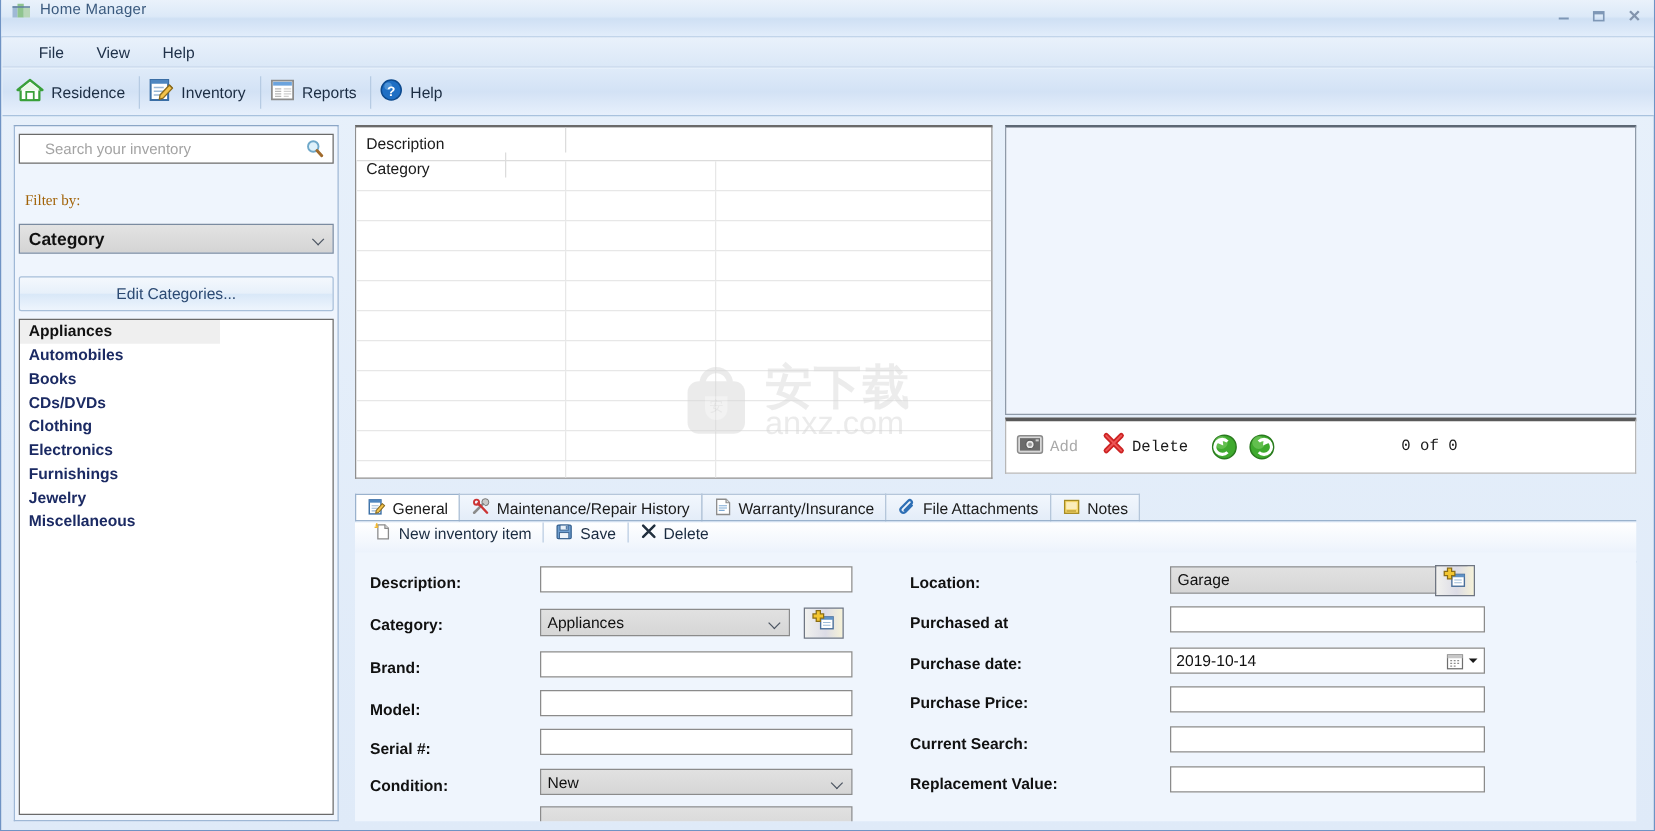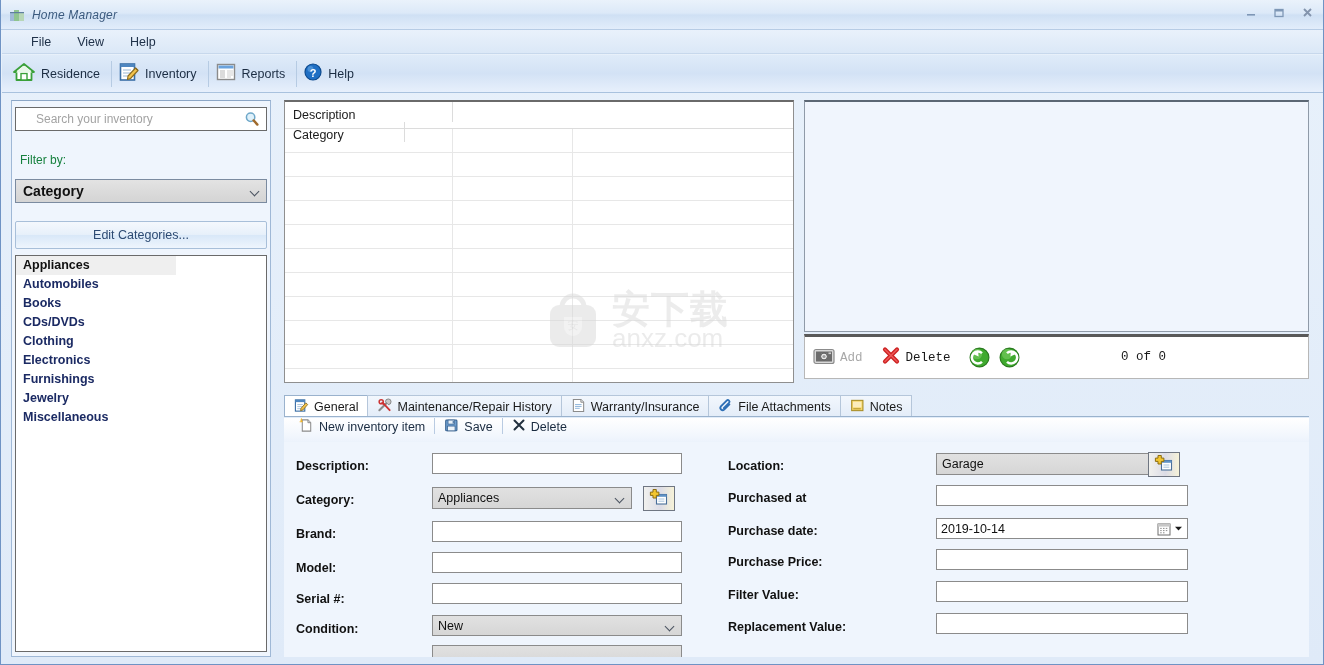--- a/index.html
+++ b/index.html
@@ -17,21 +17,21 @@
     border: 1px solid #6f93c4;
     border-top: none;
     overflow: hidden;
   }
 
   
   #titlebar {
     position: absolute; left: 0; top: 0; width: 1324px; height: 30px;
     background: linear-gradient(to bottom, #eaf2fb 0%, #dce9f8 45%, #cfe0f4 52%, #e2edfb 100%);
     border-bottom: 1px solid #b7cce5;
-    display: flex; align-items: center; font-style: italic;
+    display: flex; align-items: flex-start;
   }
   #titlebar .tb-icon {
     margin-left: 8px; margin-right: 7px;
     width: 16px; height: 16px; position: relative; flex: 0 0 auto;
   }
   #titlebar .title-text {
     font-size: 12px; color: #3b5a7e; letter-spacing: .2px;
   }
   .winbtns { position: absolute; right: 4px; top: 2px; display: flex; gap: 0px; }
   .winbtn {
@@ -79,22 +79,22 @@
     border: none; outline: none; flex: 1;
     font-size: 12px; color: #be185d;
     font-family: "Liberation Sans", sans-serif;
     padding-left: 20px; background: transparent;
   }
   .search-wrap input::placeholder { color: #a3a3a3; }
   .mag { margin-right: 6px; width: 16px; height: 16px; position: relative; }
 
   .filter-label {
     position: absolute; left: 8px; top: 52px;
-    font-size: 12px; color: #15803d;
-    font-family: Liberation Sans, sans-serif;
+    font-size: 12px; color: #a16207;
+    font-family: Liberation Serif, serif;
   }
   .cat-combo {
     position: absolute; left: 3px; top: 78px; width: 252px; height: 24px;
     background: linear-gradient(to bottom, #e3e3e3, #d4d4d4);
     border: 1px solid #7b8ba0;
     display: flex; align-items: center; justify-content: space-between;
     padding: 0 6px 0 7px;
     font-size: 14px; font-weight: bold; color: #111;
   }
   .chev { width: 10px; height: 10px; position: relative; }
@@ -651,20 +651,20 @@
         </svg>
         <svg width="9" height="9" viewBox="0 0 9 9">
           <path d="M1 2.8 L4.5 6.4 L8 2.8 Z" fill="#1a1a1a"></path>
         </svg>
       </span>
     </div>
 
     <div class="f-label" style="left:444px; top:113px;">Purchase Price:</div>
     <input class="f-input" style="left: 652px; top: 107px; width: 252px; height: 21px;" type="text">
 
-    <div class="f-label" style="left:444px; top:146px;">Filter Value:</div>
+    <div class="f-label" style="left:444px; top:146px;">Current Search:</div>
     <input class="f-input" style="left: 652px; top: 139px; width: 252px; height: 21px;" type="text">
 
     <div class="f-label" style="left:444px; top:178px;">Replacement Value:</div>
     <input class="f-input" style="left: 652px; top: 171px; width: 252px; height: 21px;" type="text">
   </div>
 
 </div>
 
 </body></html>

